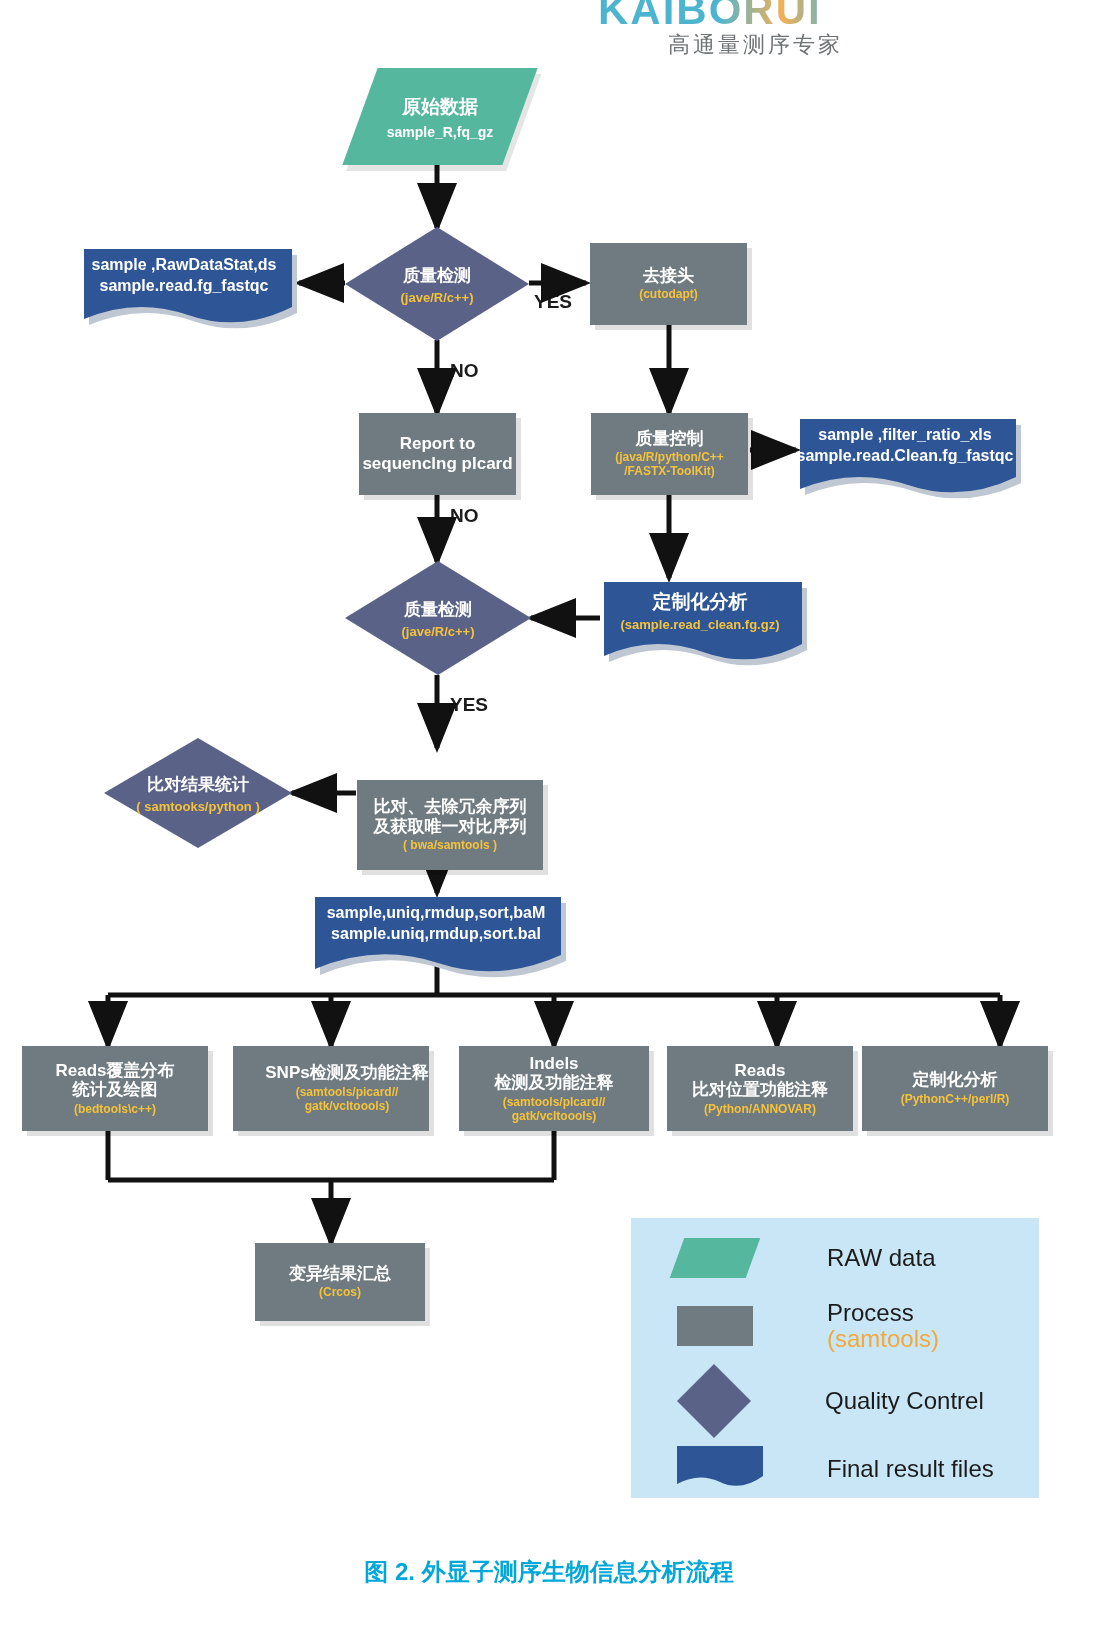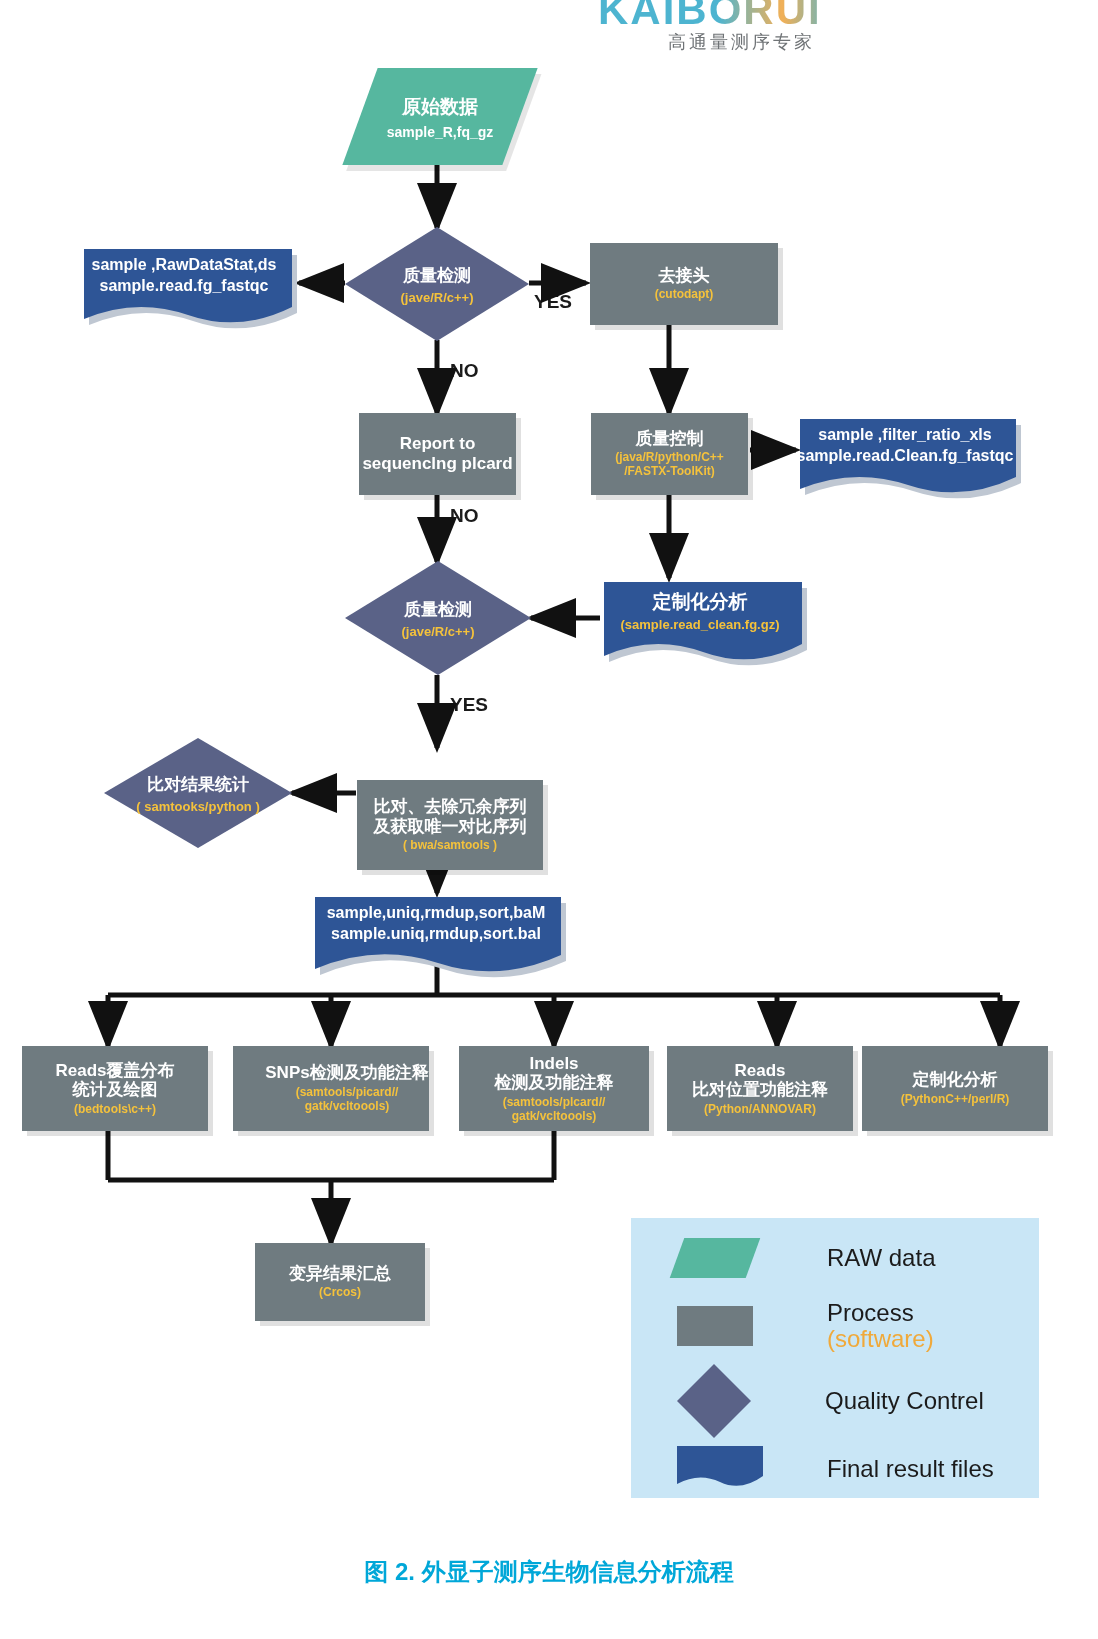--- a/index.html
+++ b/index.html
@@ -9,21 +9,21 @@
   }
   .node{position:absolute;box-sizing:border-box;}
 
   
   #header{position:absolute;left:8px;top:0;width:1098px;height:60px;}
   #logo-text{position:absolute;left:590px;top:-14px;width:400px;height:44px;
     font-size:42px;font-weight:bold;letter-spacing:2px;
     background:linear-gradient(90deg,#2fa8c8 0%,#2fa8c8 30%,#f0a33a 46%,#2fa8c8 60%,#2fa8c8 100%);
     -webkit-background-clip:text;background-clip:text;color:transparent;
     opacity:.85;white-space:nowrap;}
-  #logo-sub{position:absolute;left:660px;top:30px;font-size:18px;color:#6f7376;
+  #logo-sub{position:absolute;left:660px;top:30px;font-size:22px;color:#6f7376;
     letter-spacing:3px;white-space:nowrap;}
 
   
   .proc{background:#6f7b80;color:#fff;display:flex;flex-direction:column;
     align-items:center;justify-content:center;text-align:center;
     box-shadow:5px 5px 0 rgba(0,0,0,.12);}
   .proc .t{font-weight:bold;font-size:17px;line-height:1.15;}
   .proc .sw{color:#f5c23b;font-weight:bold;font-size:12px;line-height:1.15;margin-top:3px;}
 
   .para-wrap{position:absolute;}
@@ -161,21 +161,21 @@
   <svg width="215" height="90">
     <path d="M4,4 L212,4 L212,62 Q160,88 108,70 Q56,52 4,74 Z" fill="#bfc7d2" transform="translate(5,6)"></path>
     <path d="M4,4 L212,4 L212,62 Q160,88 108,70 Q56,52 4,74 Z" fill="#2e5596"></path>
   </svg>
   <div class="doc-txt" style="height:62px;">
     <div class="t">sample ,RawDataStat,ds</div>
     <div class="t">sample.read.fg_fastqc</div>
   </div>
 </div>
 
-<div class="proc node" style="left:590px;top:243px;width:188px;height:82px;z-index:2;">
+<div class="proc node" style="left:590px;top:243px;width:157px;height:82px;z-index:2;">
   <div class="t">去接头</div>
   <div class="sw">(cutodapt)</div>
 </div>
 
 <div class="proc node" style="left:359px;top:413px;width:157px;height:82px;z-index:2;">
   <div class="t">Report to</div>
   <div class="t">sequenclng plcard</div>
 </div>
 
 <div class="proc node" style="left:591px;top:413px;width:157px;height:82px;z-index:2;">
@@ -277,21 +277,21 @@
 <div id="legend">
   <div class="lg-row" style="left:46px;top:20px;">
     <div class="lg-para"></div>
     <div class="lg-txt" style="margin-left:74px;">RAW data</div>
   </div>
 
   <div class="lg-row" style="left:46px;top:82px;">
     <div class="lg-rect"></div>
     <div class="lg-txt" style="margin-left:74px;line-height:1.1;">
       <span>Process</span>
-      <span class="orange">(software)</span>
+      <span class="orange">(samtools)</span>
     </div>
   </div>
 
   <div class="lg-row" style="left:46px;top:146px;">
     <div class="lg-dia"></div>
     <div class="lg-txt" style="margin-left:74px;">Quality Contrel</div>
   </div>
 
   <div class="lg-row" style="left:46px;top:228px;">
     <svg class="lg-doc" viewBox="0 0 86 46">

